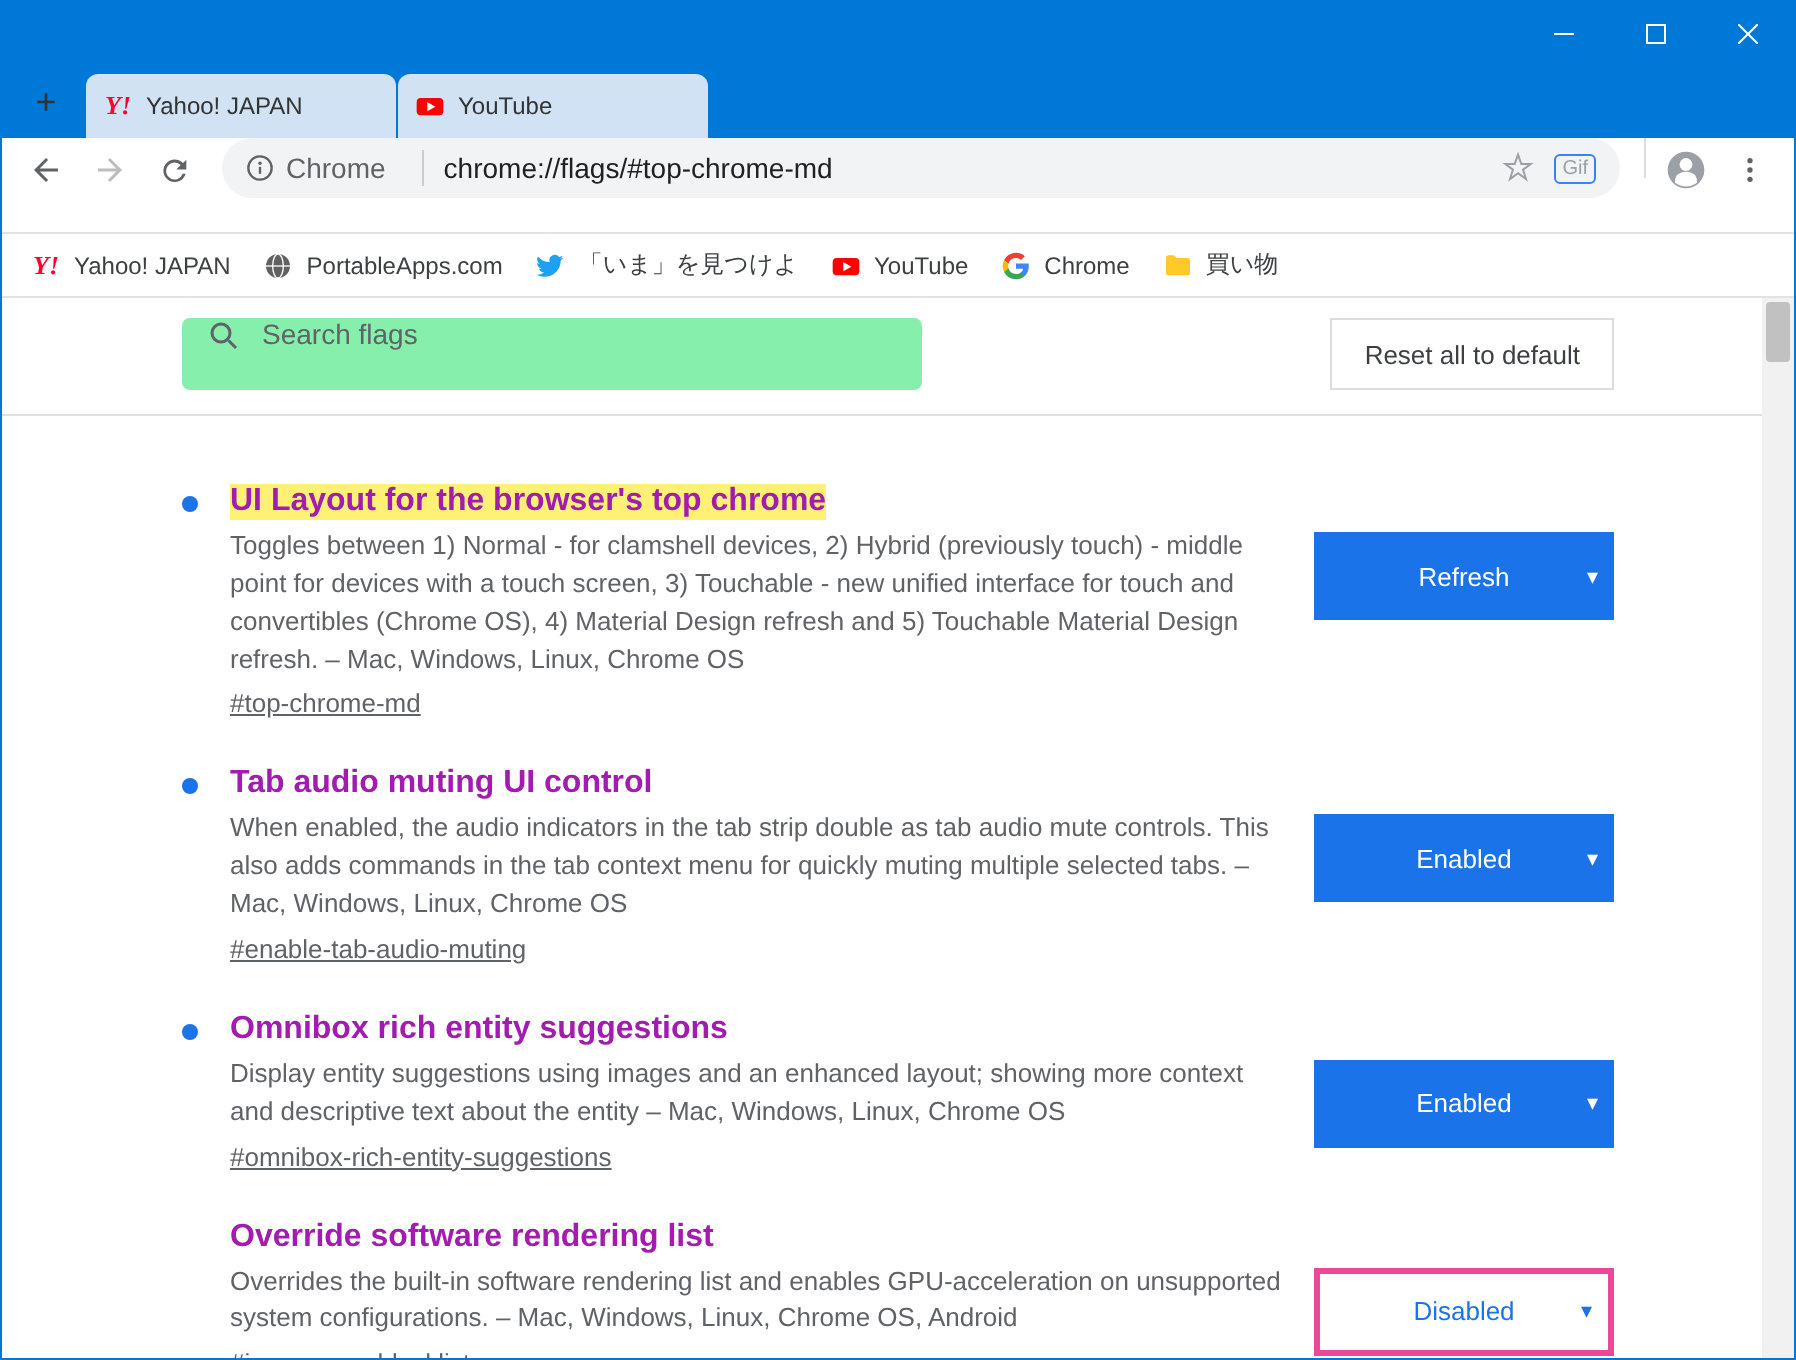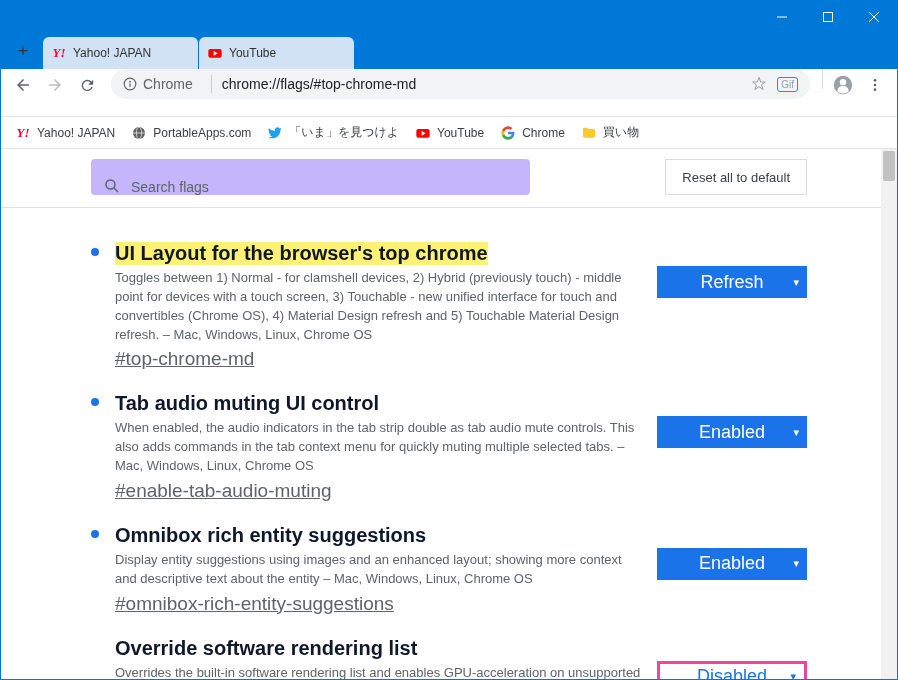--- a/index.html
+++ b/index.html
@@ -25,35 +25,35 @@
 .tool-sep{width:1px;height:20px;background:#dadce0;margin:0 4px}
 .bookmarks{height:32px;background:#fff;display:flex;align-items:center;padding:0 8px;gap:4px;border-bottom:1px solid #e2e2e2}
 .bm{display:flex;align-items:center;padding:4px 6px;font-size:12px;color:#3c4043;cursor:pointer;border-radius:4px}
 .bm .bm-icon{width:16px;height:16px;margin-right:6px;display:flex;align-items:center;justify-content:center;flex-shrink:0}
 .content{height:calc(680px - 32px - 36px - 38px - 32px - 2px);display:flex;position:relative}
 .page{flex:1;overflow-y:auto;padding-top:0}
 .scrollbar-track{position:absolute;right:0;top:0;bottom:0;width:16px;background:#f1f1f1}
 .scrollbar-thumb{position:absolute;right:2px;top:2px;width:12px;height:30px;background:#c1c1c1;border-radius:2px}
 .sticky-head{padding:10px 90px 12px}
 .search-row{display:flex;align-items:center;justify-content:space-between}
-.search-box{width:439px;height:36px;background:#c4b5fd;border-radius:4px;display:flex;align-items:flex-end;padding:0 12px;color:#5f6368;font-size:14px}
+.search-box{width:370px;height:36px;background:#86efac;border-radius:4px;display:flex;align-items:flex-start;padding:0 12px;color:#5f6368;font-size:14px}
 .search-box svg{margin-right:10px}
 .reset-btn{height:36px;padding:0 16px;background:#fff;border:1px solid #dadce0;border-radius:0;font-size:13px;color:#3c4043;cursor:pointer}
 .divider{height:1px;background:#e0e0e0;margin-top:12px;margin-left:-90px;margin-right:-106px}
 .flags-list{padding:0 90px 30px}
 .flag{display:flex;padding:22px 0 0;gap:16px}
 .dot{width:8px;height:8px;background:#1a73e8;border-radius:50%;margin-top:6px;flex-shrink:0}
 .dot.none{visibility:hidden}
 .flag-body{flex:1;min-width:0}
-.flag-title{font-size:20px;font-weight:600;color:#0f172a;margin-bottom:4px;display:inline-block}
+.flag-title{font-size:16px;font-weight:600;color:#a21caf;margin-bottom:4px;display:inline-block}
 .flag-title.hl{background:#fff176}
 .flag-desc{font-size:13px;color:#5f6368;line-height:1.45;margin-bottom:4px}
-.flag-anchor{font-size:19px;color:#5f6368;text-decoration:underline}
+.flag-anchor{font-size:13px;color:#5f6368;text-decoration:underline}
 .flag-ctrl{width:150px;flex-shrink:0;padding-top:24px}
-.sel{width:150px;height:32px;background:#1a73e8;color:#fff;border:none;font-size:18px;display:flex;align-items:center;justify-content:center;position:relative;cursor:pointer}
+.sel{width:150px;height:44px;background:#1a73e8;color:#fff;border:none;font-size:13px;display:flex;align-items:center;justify-content:center;position:relative;cursor:pointer}
 .sel::after{content:"▾";position:absolute;right:8px;font-size:11px}
 .sel.outlined{background:#fff;color:#1a73e8;border:3px solid #ec4899}
 .yj{color:#ff0033;font-weight:900;font-size:13px;font-style:italic;font-family:"Times New Roman",serif}
 .favicon svg,.bm-icon svg{width:16px;height:16px}
 </style>
 </head>
 <body>
 
 <div class="title-bar">
   <div class="win-btn">

